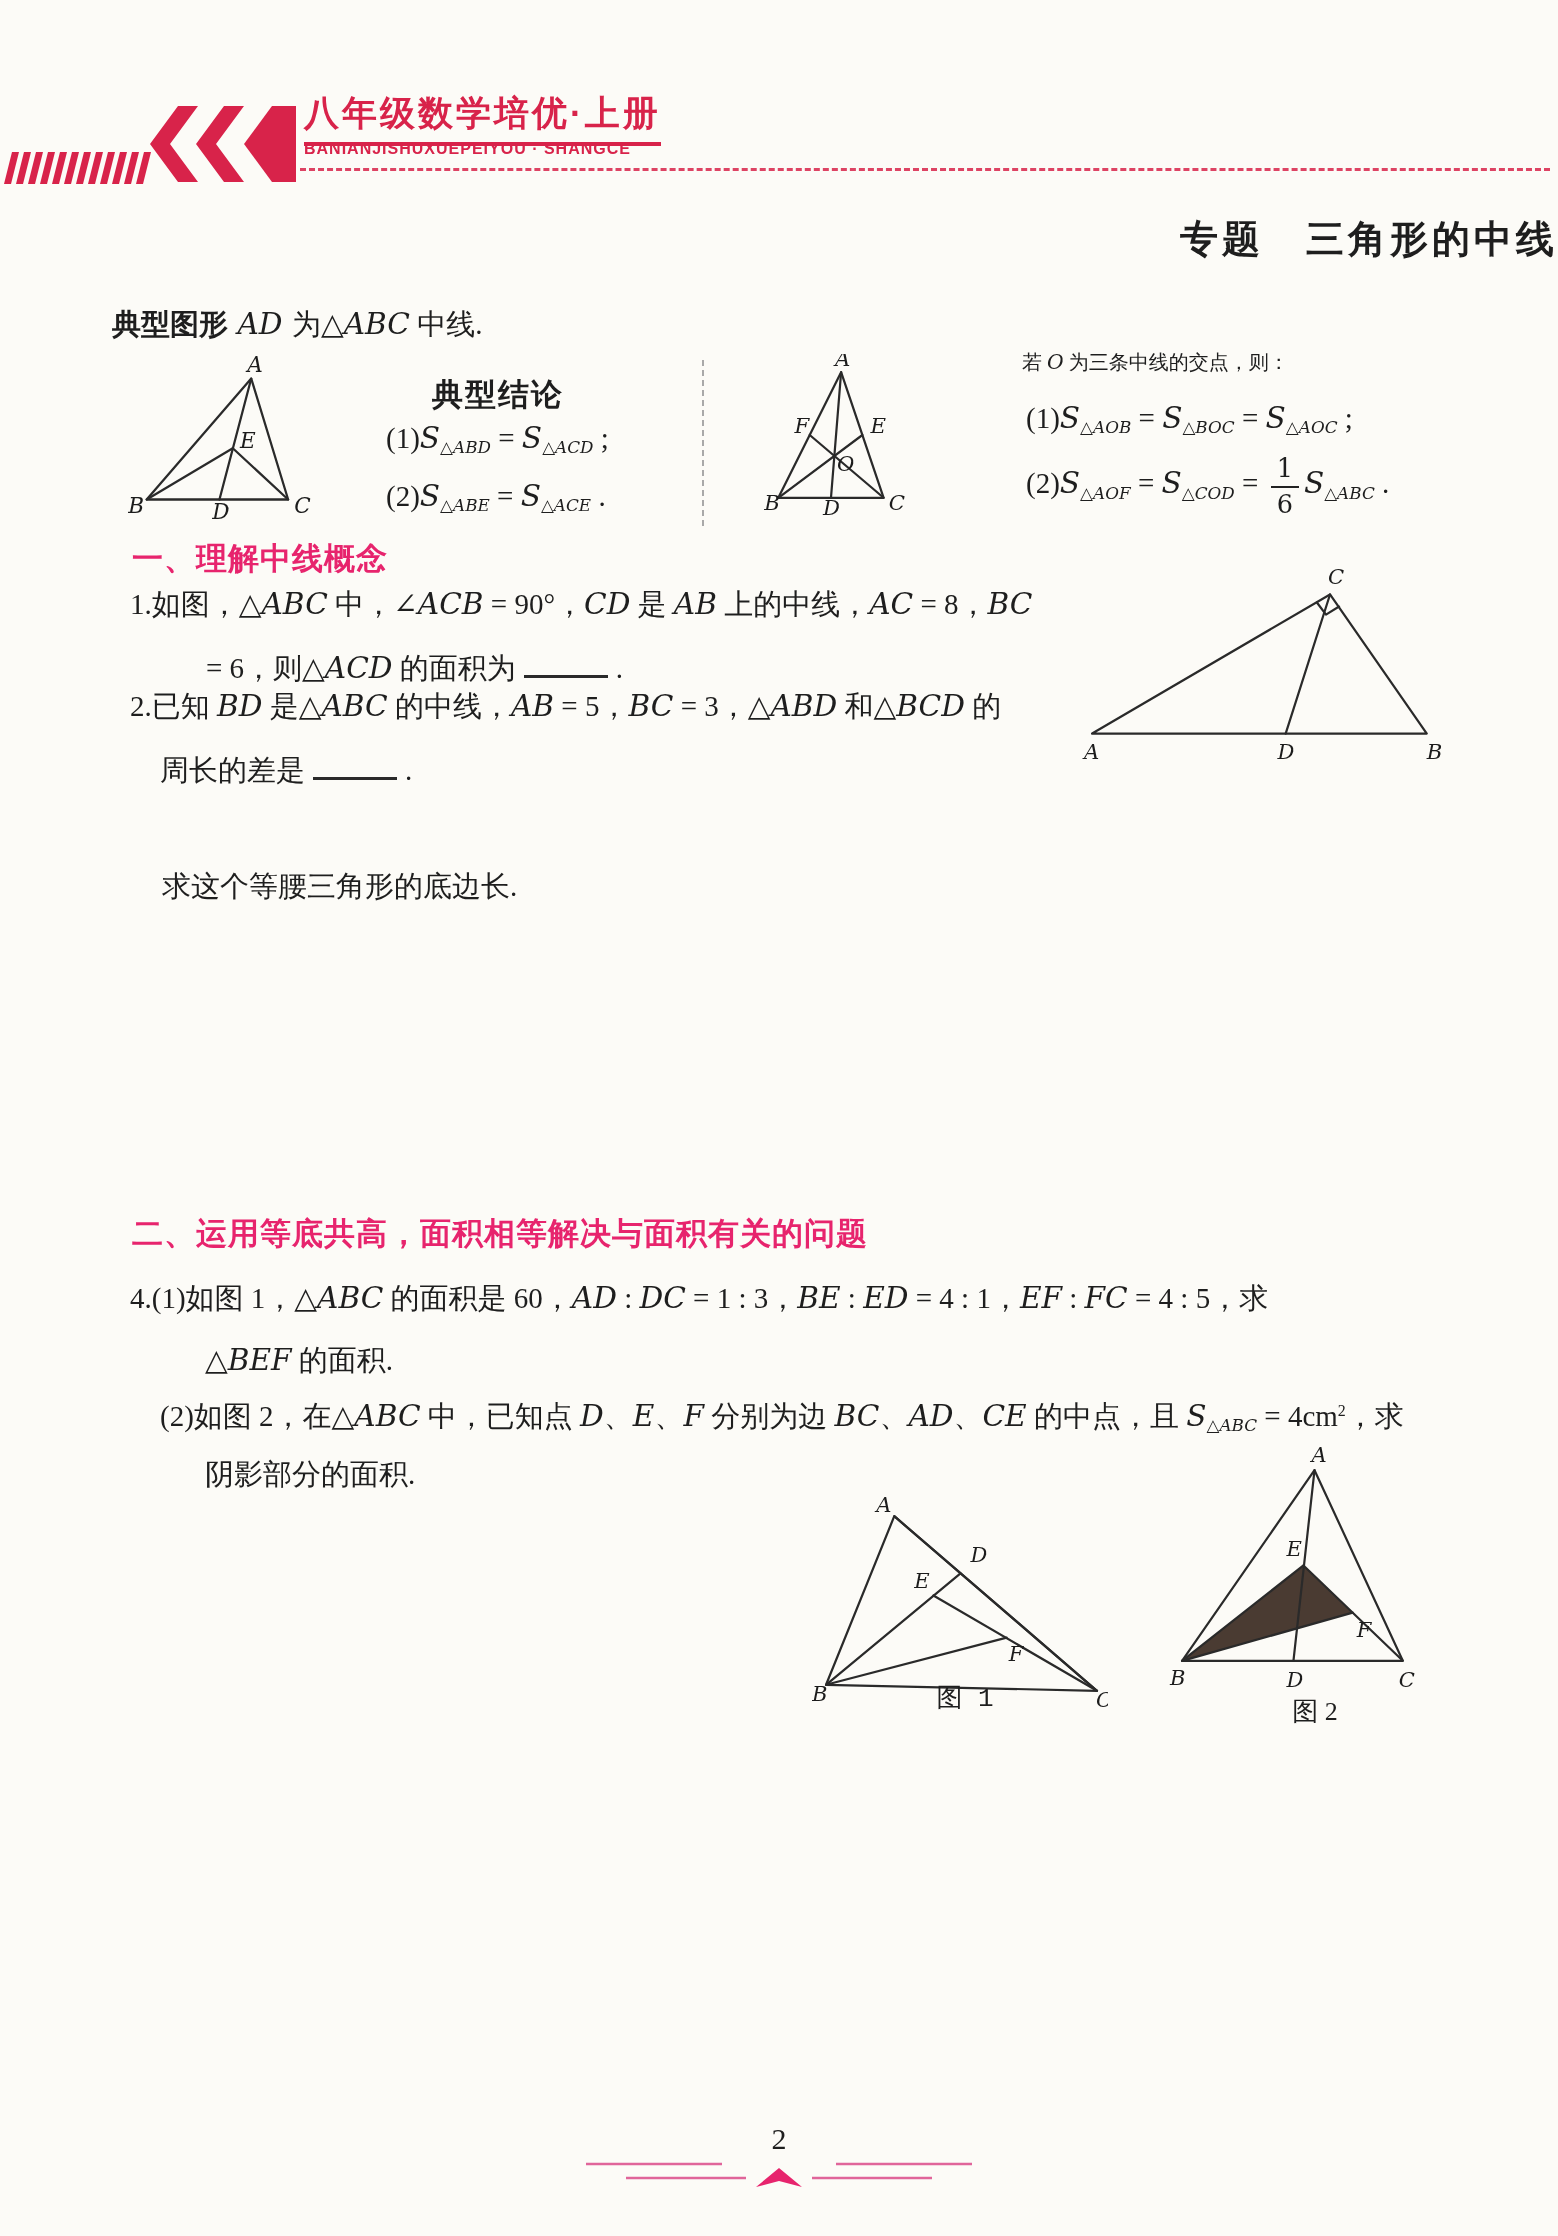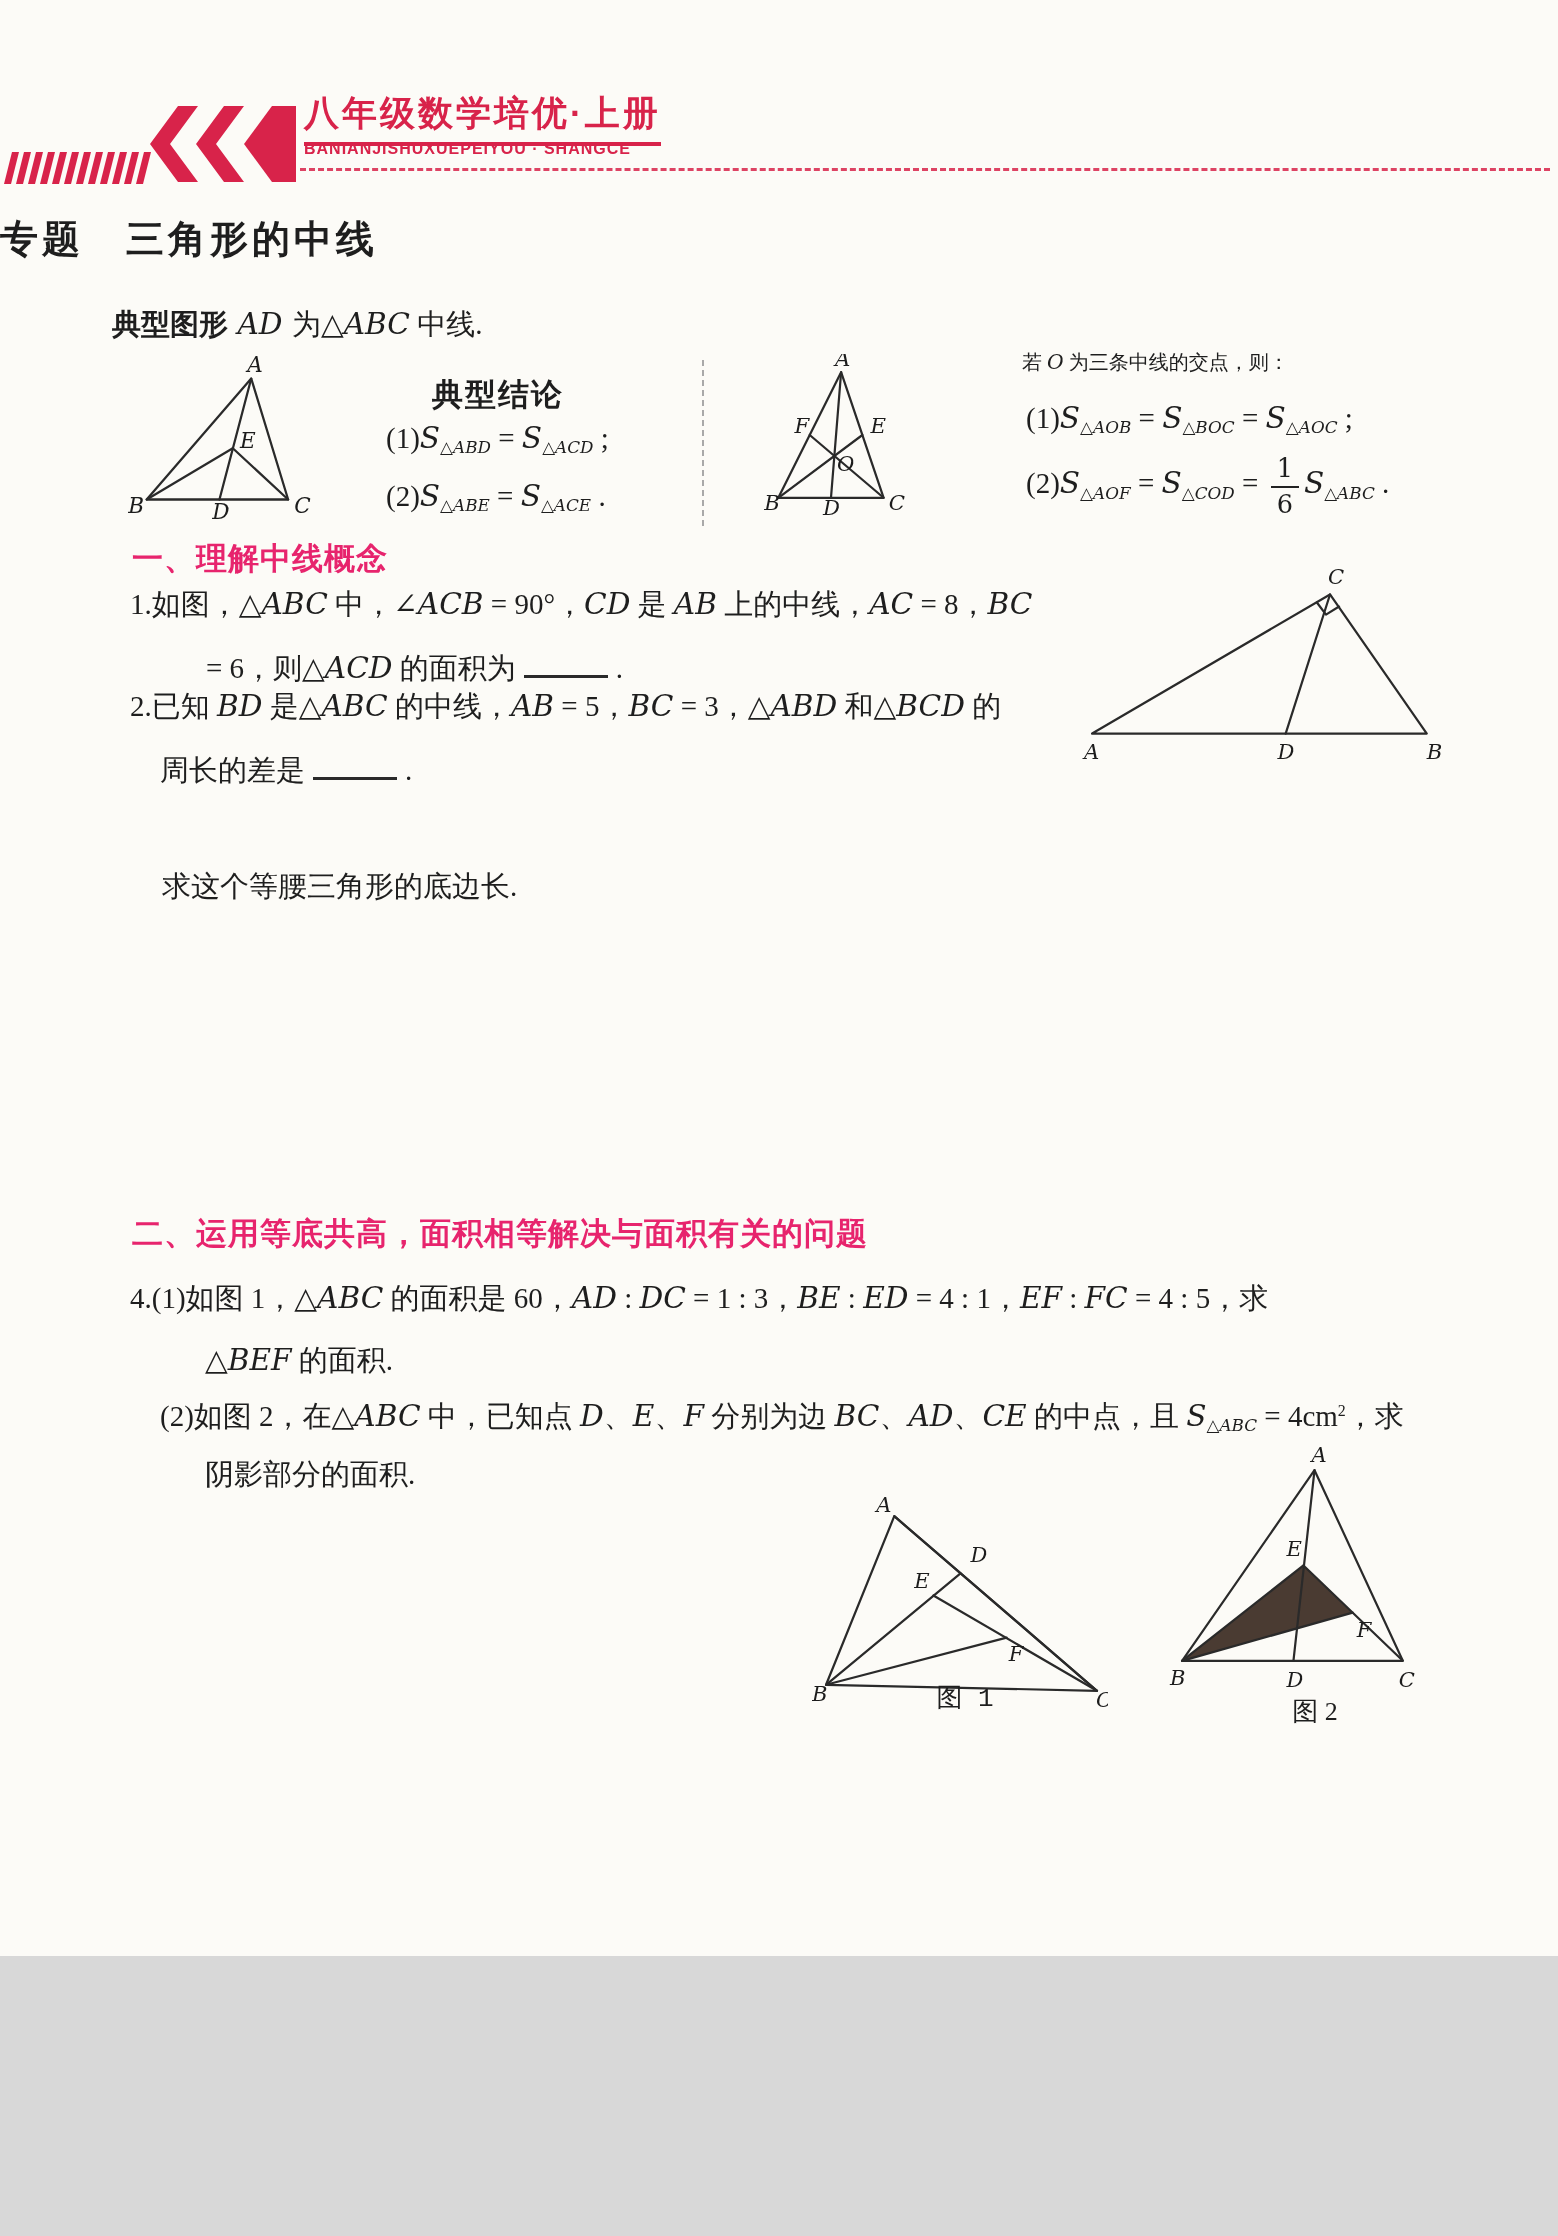--- a/index.html
+++ b/index.html
@@ -1,17 +1,17 @@
 <!DOCTYPE html>
 <html><head>
 <meta charset="utf-8">
 <style>
   html,body{margin:0;padding:0;background:#d8d8d8;}
   .page{
-    position:relative;width:1558px;height:1956px;margin:0 auto;
+    position:relative;width:1558px;height:2236px;margin:0 auto;
     background:#fcfbf7;color:#1e1e1e;overflow:hidden;
     font-family:"Liberation Serif","DejaVu Serif",serif;
   }
   
   .brand-cn{
     position:absolute;left:304px;top:90px;
     font-family:"Liberation Sans","DejaVu Sans",sans-serif;
     font-weight:bold;font-size:35px;letter-spacing:3px;color:#d8234a;
     border-bottom:4px solid #d8234a;padding-bottom:5px;
   }
@@ -19,21 +19,21 @@
     position:absolute;left:304px;top:140px;
     font-family:"Liberation Sans","DejaVu Sans",sans-serif;
     font-weight:bold;font-size:16px;letter-spacing:1px;color:#d8234a;
   }
   .header-dash{
     position:absolute;left:300px;right:8px;top:168px;height:0;
     border-top:3px dashed #d8234a;opacity:.85;
   }
   
   .page-title{
-    position:absolute;top:214px;left:0;width:100%;text-align:left;
+    position:absolute;top:214px;left:0;width:100%;text-align:right;
     font-size:38px;font-weight:bold;letter-spacing:4px;
   }
   .bodyline{position:absolute;font-size:29px;white-space:nowrap;line-height:1.25;}
   .sec-head{
     position:absolute;font-size:31px;font-weight:bold;color:#e7246d;
     font-family:"Liberation Sans","DejaVu Sans",sans-serif;letter-spacing:1px;white-space:nowrap;
   }
   .concl-head{
     position:absolute;font-size:31px;font-weight:bold;letter-spacing:2px;white-space:nowrap;margin-top:12px;
   }

